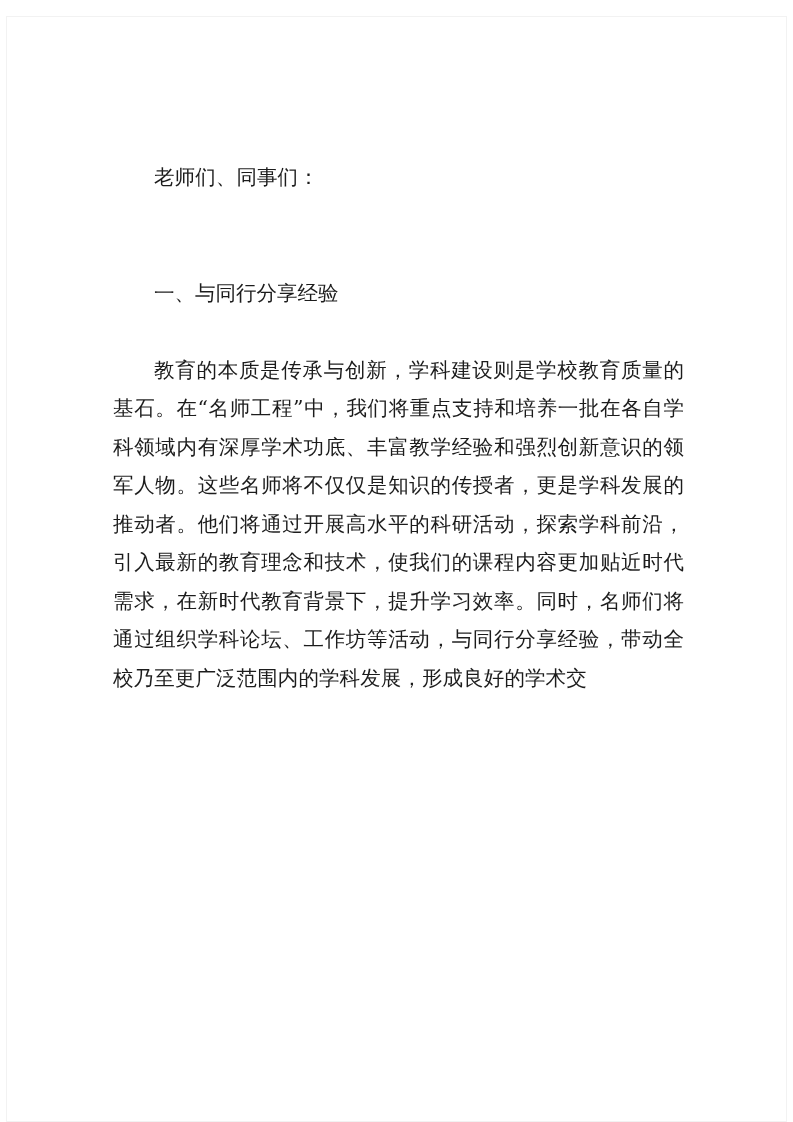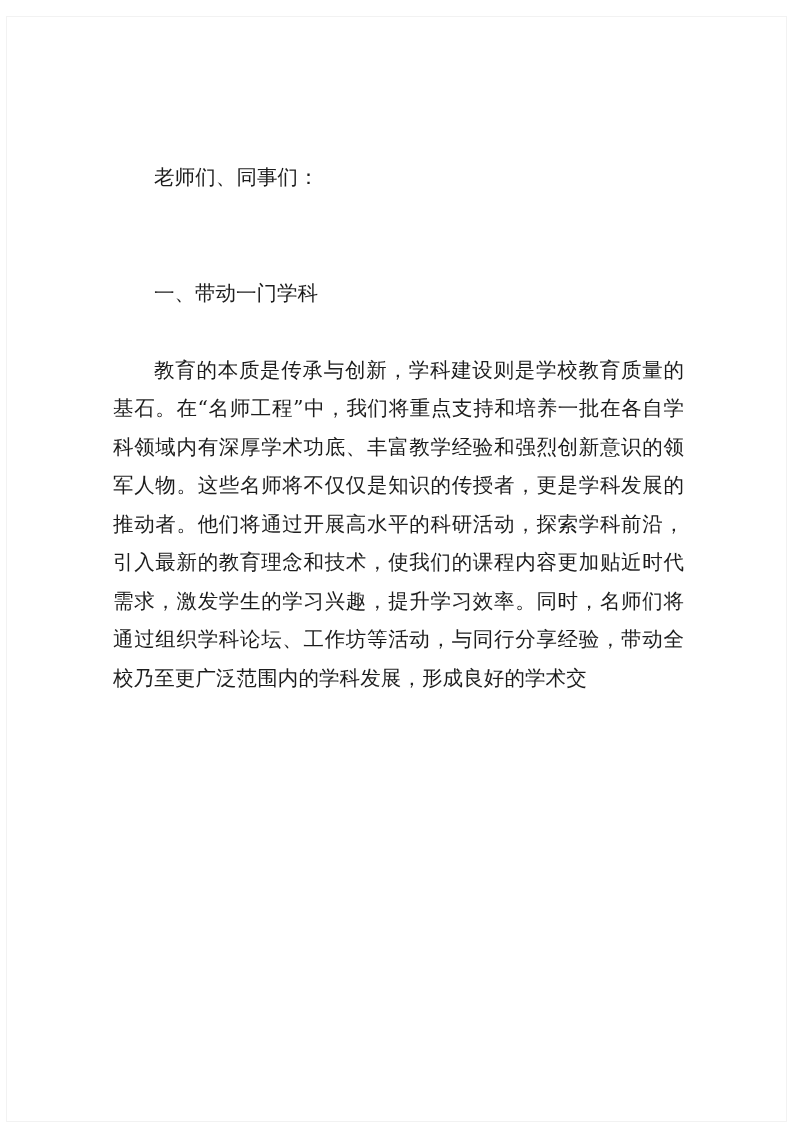--- a/index.html
+++ b/index.html
@@ -75,21 +75,21 @@
 
   <div class="doc-body">
 
     <p class="para indent">老师们、同事们：</p>
 
     <div class="spacer-line"></div>
 
 
     <div class="spacer-line"></div>
 
-    <p class="heading">一、带动一门学科</p>
+    <p class="heading">一、与同行分享经验</p>
 
     <div class="spacer-line"></div>
 
-    <p class="para indent">教育的本质是传承与创新，学科建设则是学校教育质量的基石。在“名师工程”中，我们将重点支持和培养一批在各自学科领域内有深厚学术功底、丰富教学经验和强烈创新意识的领军人物。这些名师将不仅仅是知识的传授者，更是学科发展的推动者。他们将通过开展高水平的科研活动，探索学科前沿，引入最新的教育理念和技术，使我们的课程内容更加贴近时代需求，激发学生的学习兴趣，提升学习效率。同时，名师们将通过组织学科论坛、工作坊等活动，与同行分享经验，带动全校乃至更广泛范围内的学科发展，形成良好的学术交</p>
+    <p class="para indent">教育的本质是传承与创新，学科建设则是学校教育质量的基石。在“名师工程”中，我们将重点支持和培养一批在各自学科领域内有深厚学术功底、丰富教学经验和强烈创新意识的领军人物。这些名师将不仅仅是知识的传授者，更是学科发展的推动者。他们将通过开展高水平的科研活动，探索学科前沿，引入最新的教育理念和技术，使我们的课程内容更加贴近时代需求，在新时代教育背景下，提升学习效率。同时，名师们将通过组织学科论坛、工作坊等活动，与同行分享经验，带动全校乃至更广泛范围内的学科发展，形成良好的学术交</p>
 
   </div>
 
 </div>
 
 </body></html>

